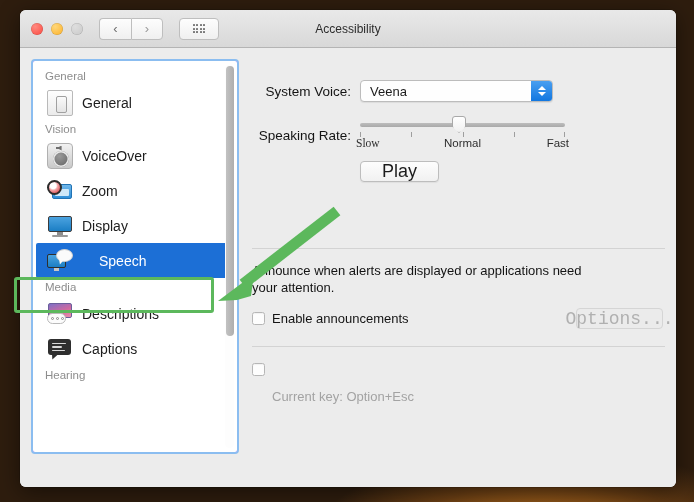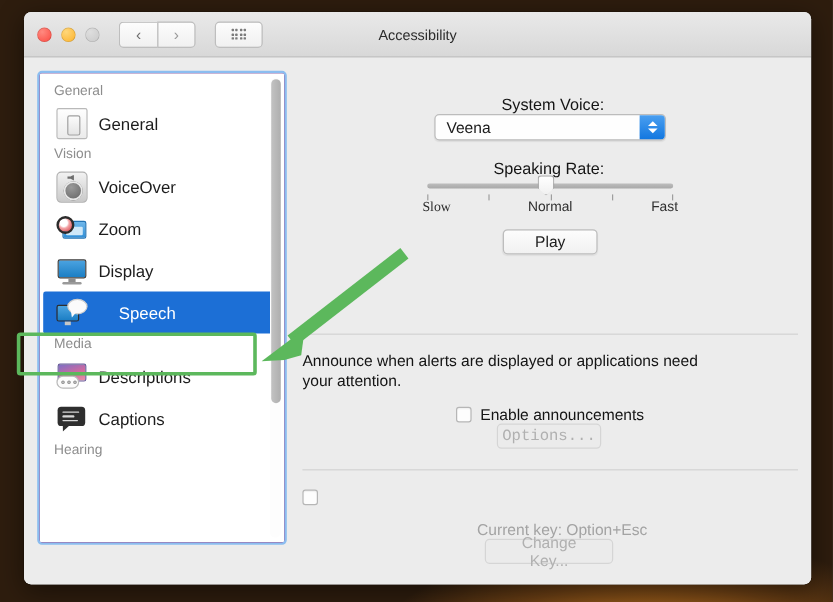--- a/index.html
+++ b/index.html
@@ -125,21 +125,21 @@
     background: #ececec;
   }
 
   
   #sidebar-wrap {
     position: absolute;
     left: 11px; top: 11px;
     width: 208px; height: 395px;
     border-radius: 4px;
     border: 2px solid #8bbdf0;
-    background: #701a75;
+    background: #8b5cf6;
     overflow: hidden;
   }
   #sidebar {
     position: absolute;
     inset: 0;
     background: #fff;
     padding-top: 6px;
     overflow: hidden;
   }
   .sb-group {
@@ -373,21 +373,20 @@
   #main {
     position: absolute;
     left: 232px; top: 11px;
     right: 11px;
     height: 395px;
   }
 
   .row {
     display: flex;
     align-items: center;
-    flex-direction: column;
   }
 
   .lbl-right {
     width: 108px;
     text-align: right;
     font-size: 13.5px;
     color: #141414;
     padding-right: 9px;
   }
 
@@ -464,21 +463,21 @@
   .sl-normal { left: 50%; transform: translateX(-50%); }
   .sl-fast   { right: -4px; }
 
   
   .pushbtn {
     height: 21px;
     padding: 0 16px;
     background: linear-gradient(#fdfdfd, #f1f1f1);
     border: 1px solid #bdbdbd;
     border-radius: 4px;
-    font-size: 13px;
+    font-size: 18px;
     color: #1c1c1c;
     box-shadow: 0 1px 1px rgba(0,0,0,0.06);
     display: inline-flex;
     align-items: center;
     justify-content: center;
   }
   .pushbtn.disabled {
     background: #ebebeb;
     border-color: #d5d5d5;
     color: #b0b0b0;
@@ -714,21 +713,20 @@
       </div>
 
       <div class="hr" style="margin-top:17px;"></div>
 
       <label class="cbrow" style="margin-top:16px;">
         <span class="checkbox"></span>
       </label>
 
       <div class="row" style="margin-top:13px; justify-content:space-between; width:100%;">
         <span class="cblabel dim" style="margin-left:20px;">Current key: Option+Esc</span>
-        <button class="pushbtn disabled" style="width:107px; margin-right:2px;">Change Key...</button>
       </div>
     </div>
 
 
   </div>
 </div>
 
 <div id="green-box"></div>
 
 <svg id="arrow">

